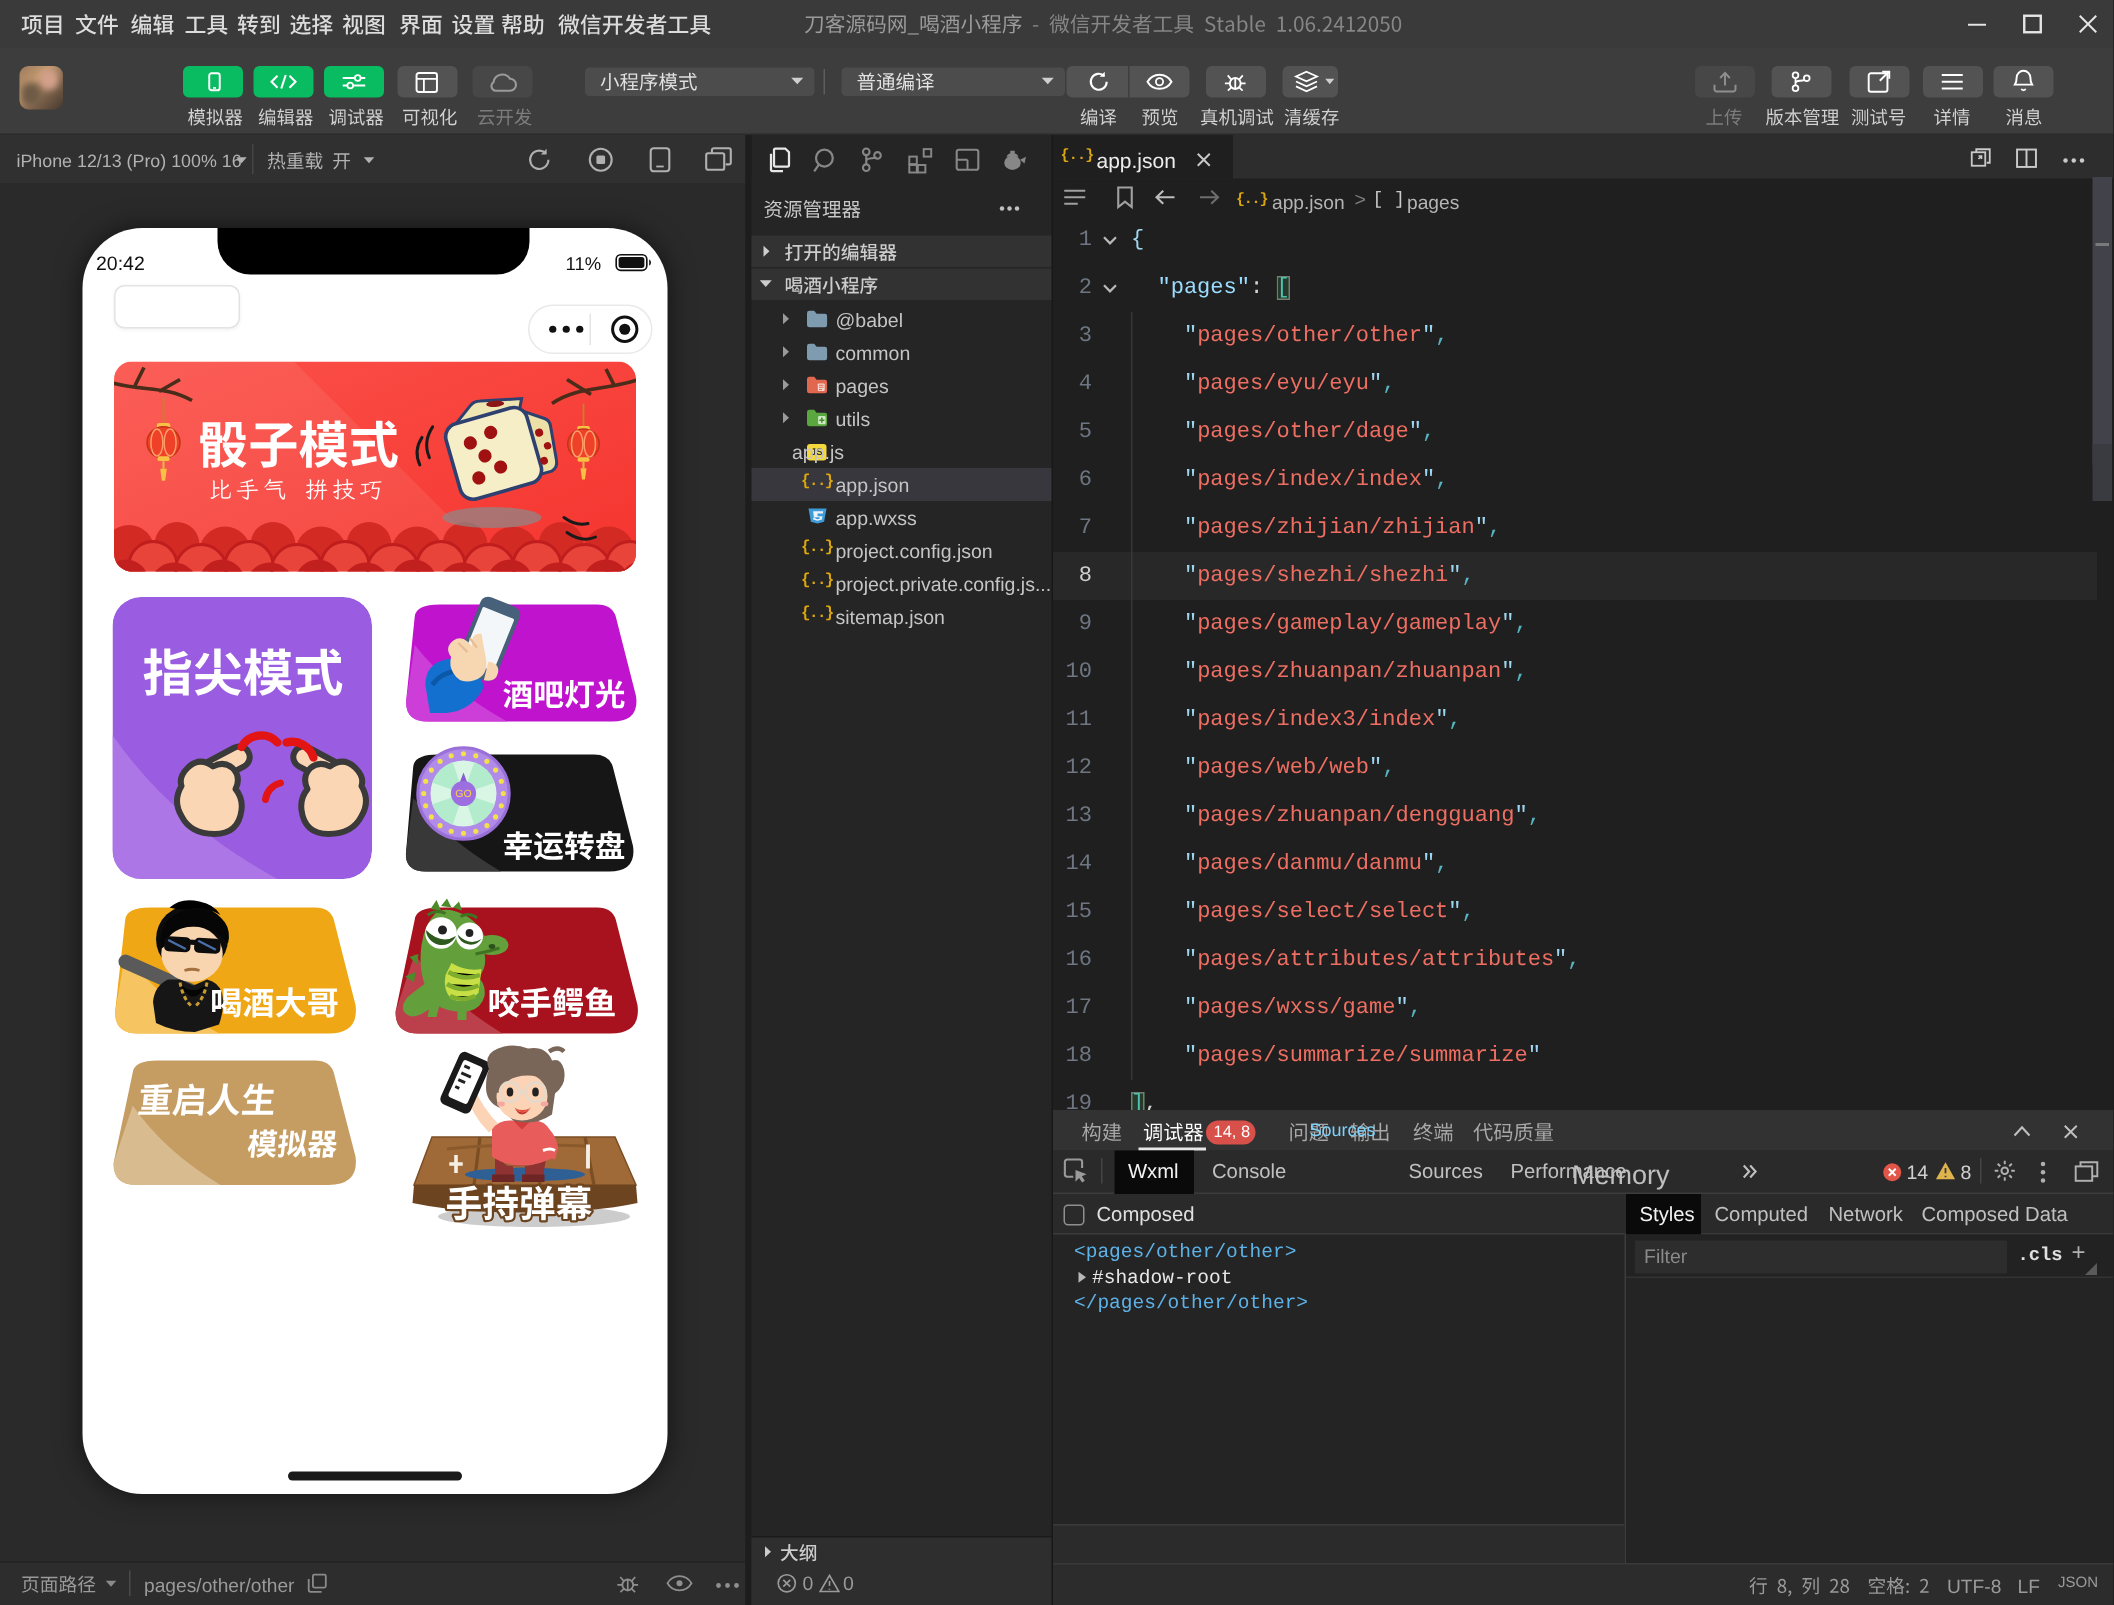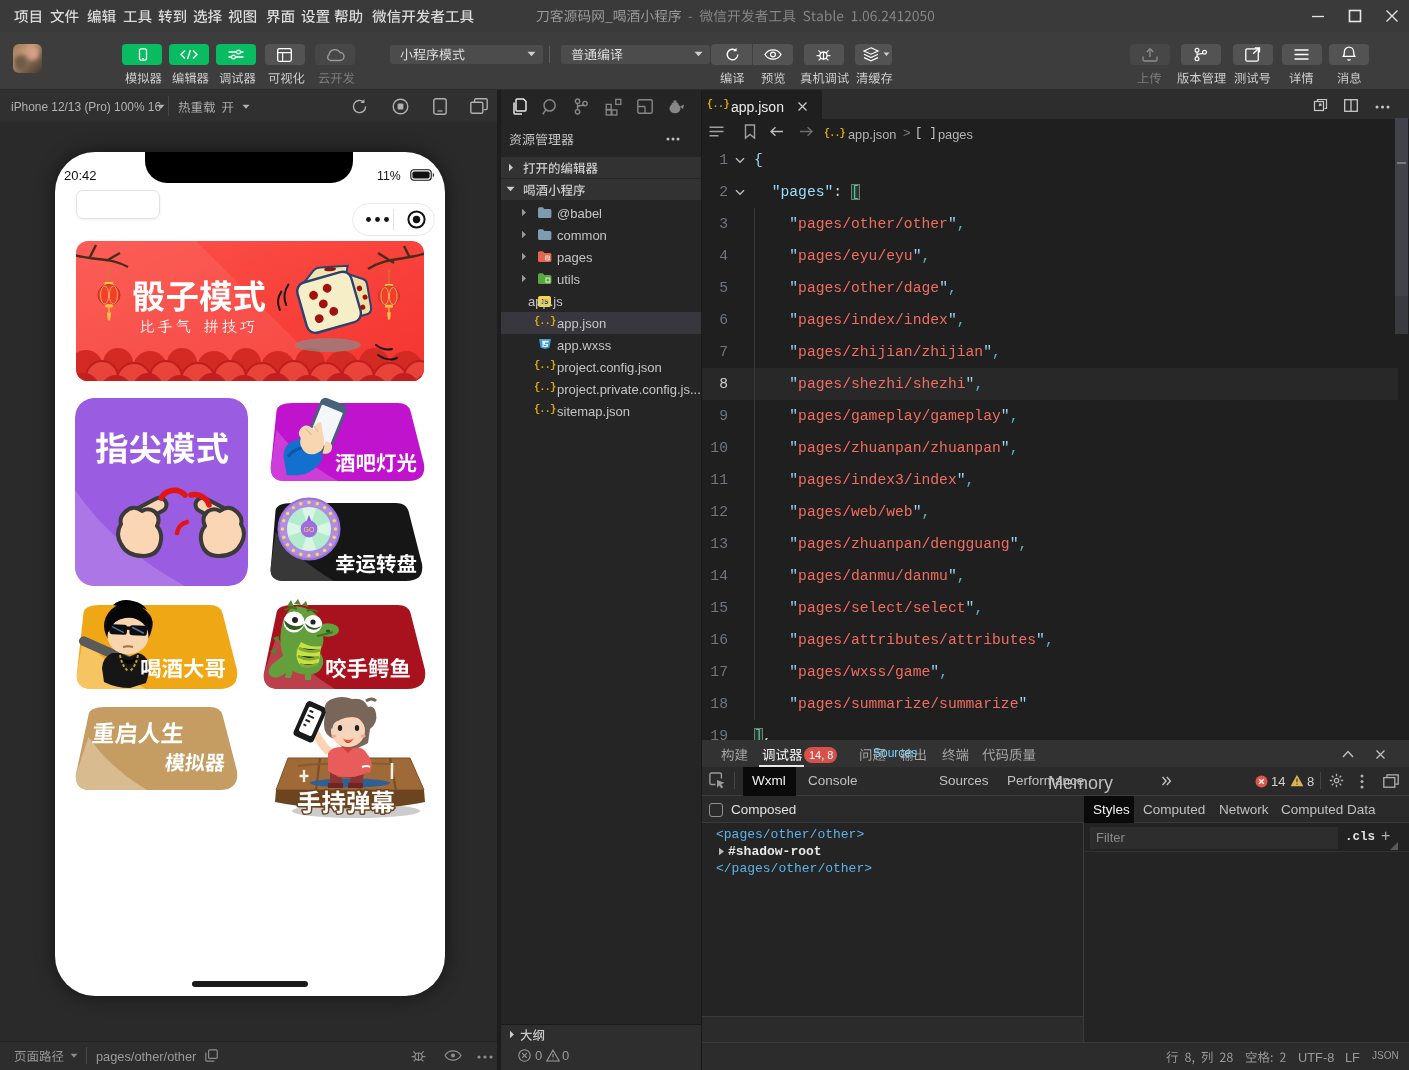--- a/index.html
+++ b/index.html
@@ -1333,27 +1333,27 @@
 <svg class="ic" style="left:1383px;top:774px" width="16" height="14" viewBox="0 0 16 14">
       <rect x="0.8" y="3.6" width="11" height="9.6" fill="none" stroke="#b0b0b0" stroke-width="1.3"></rect>
       <path d="M4 3.4V0.8h11.2v9.4h-3" fill="none" stroke="#b0b0b0" stroke-width="1.3"></path>
     </svg>
 <div class="ab" style="left:709px;top:803px;width:14px;height:14px;border:1.4px solid #8f8f8f;border-radius:3px"></div>
 <div class="lat" style="left:731px;top:802px;font-size:13.5px;color:#e0e0e0">Composed</div>
 <div class="lat mono" style="left:716px;top:827px;font-size:13px;color:#5db3e8">&lt;pages/other/other&gt;</div>
 <svg class="ic" style="left:718px;top:847px" width="7" height="9" viewBox="0 0 7 9">
       <path d="M1 0.8l5 3.7-5 3.7z" fill="#b8b8b8"></path>
     </svg>
-<div class="lat mono" style="left:728px;top:844px;font-size:13px;font-weight:700;color:#e8e8e8">#shadow-root</div>
+<div class="lat mono" style="left:728px;top:844px;font-size:13px;font-weight:400;color:#e8e8e8">#shadow-root</div>
 <div class="lat mono" style="left:716px;top:861px;font-size:13px;color:#5db3e8">&lt;/pages/other/other&gt;</div>
 <div class="ab" style="left:1084px;top:796px;width:50px;height:27px;background:#0a0a0a"></div>
 <div class="lat" style="left:1093px;top:802px;font-size:13.5px;color:#f2f2f2">Styles</div>
 <div class="lat" style="left:1143px;top:802px;font-size:13.5px;color:#c0c0c0">Computed</div>
 <div class="lat" style="left:1219px;top:802px;font-size:13.5px;color:#c0c0c0">Network</div>
-<div class="lat" style="left:1281px;top:802px;font-size:13.5px;color:#c0c0c0">Computed Data</div>
+<div class="lat" style="left:1281px;top:802px;font-size:13.5px;color:#c0c0c0">Composed Data</div>
 <div class="ab" style="left:1084px;top:823px;width:325px;height:29px;background:#222223;border-bottom:1px solid #333334"></div>
 <div class="ab" style="left:1090px;top:827px;width:248px;height:22px;background:#2d2d2e"></div>
 <div class="lat" style="left:1096px;top:830px;font-size:13px;color:#8a8a8a">Filter</div>
 <div class="lat mono" style="left:1345px;top:830px;font-size:12.5px;font-weight:700;color:#e0e0e0">.cls</div>
 <div class="lat" style="left:1381px;top:827px;font-size:16px;color:#b0b0b0">+</div>
 <svg class="ic" style="left:1390px;top:842px" width="8" height="8" viewBox="0 0 8 8">
       <path d="M8 0v8H0z" fill="#5a5a5a"></path>
     </svg>
 <svg class="ct" style="left:1165.5px;top:1049.6px;width:67.3px;height:15.0px;color:#9a9a9a;" viewBox="0 -950 5383 1200">
       <g fill="currentColor">

